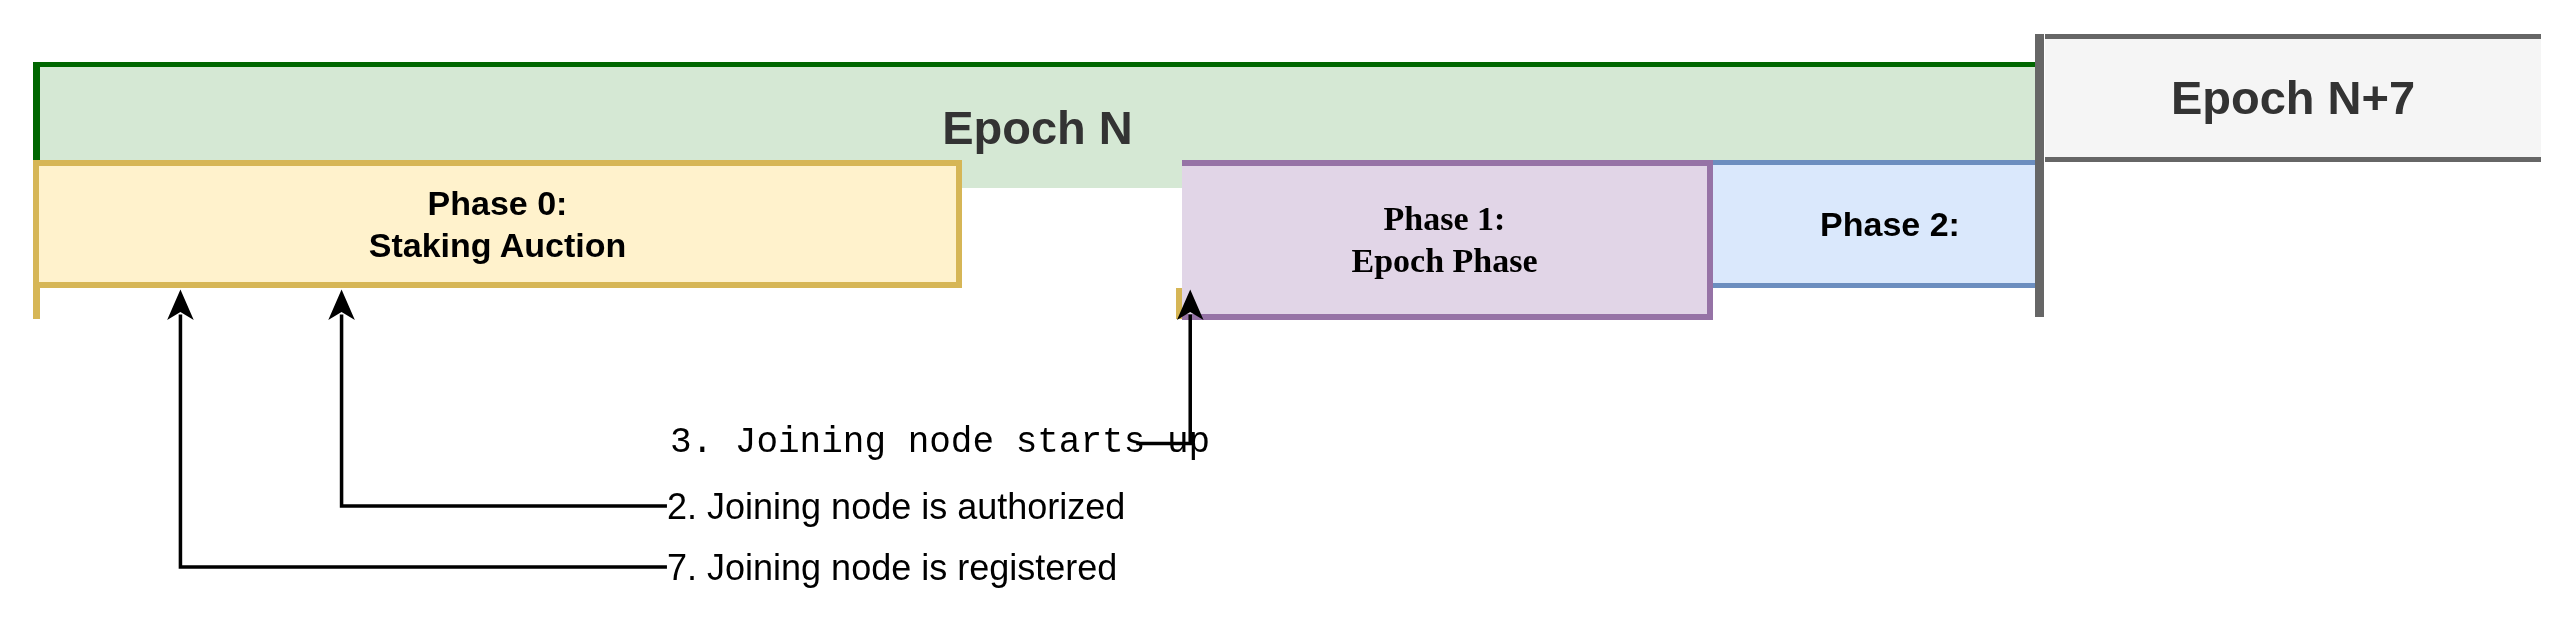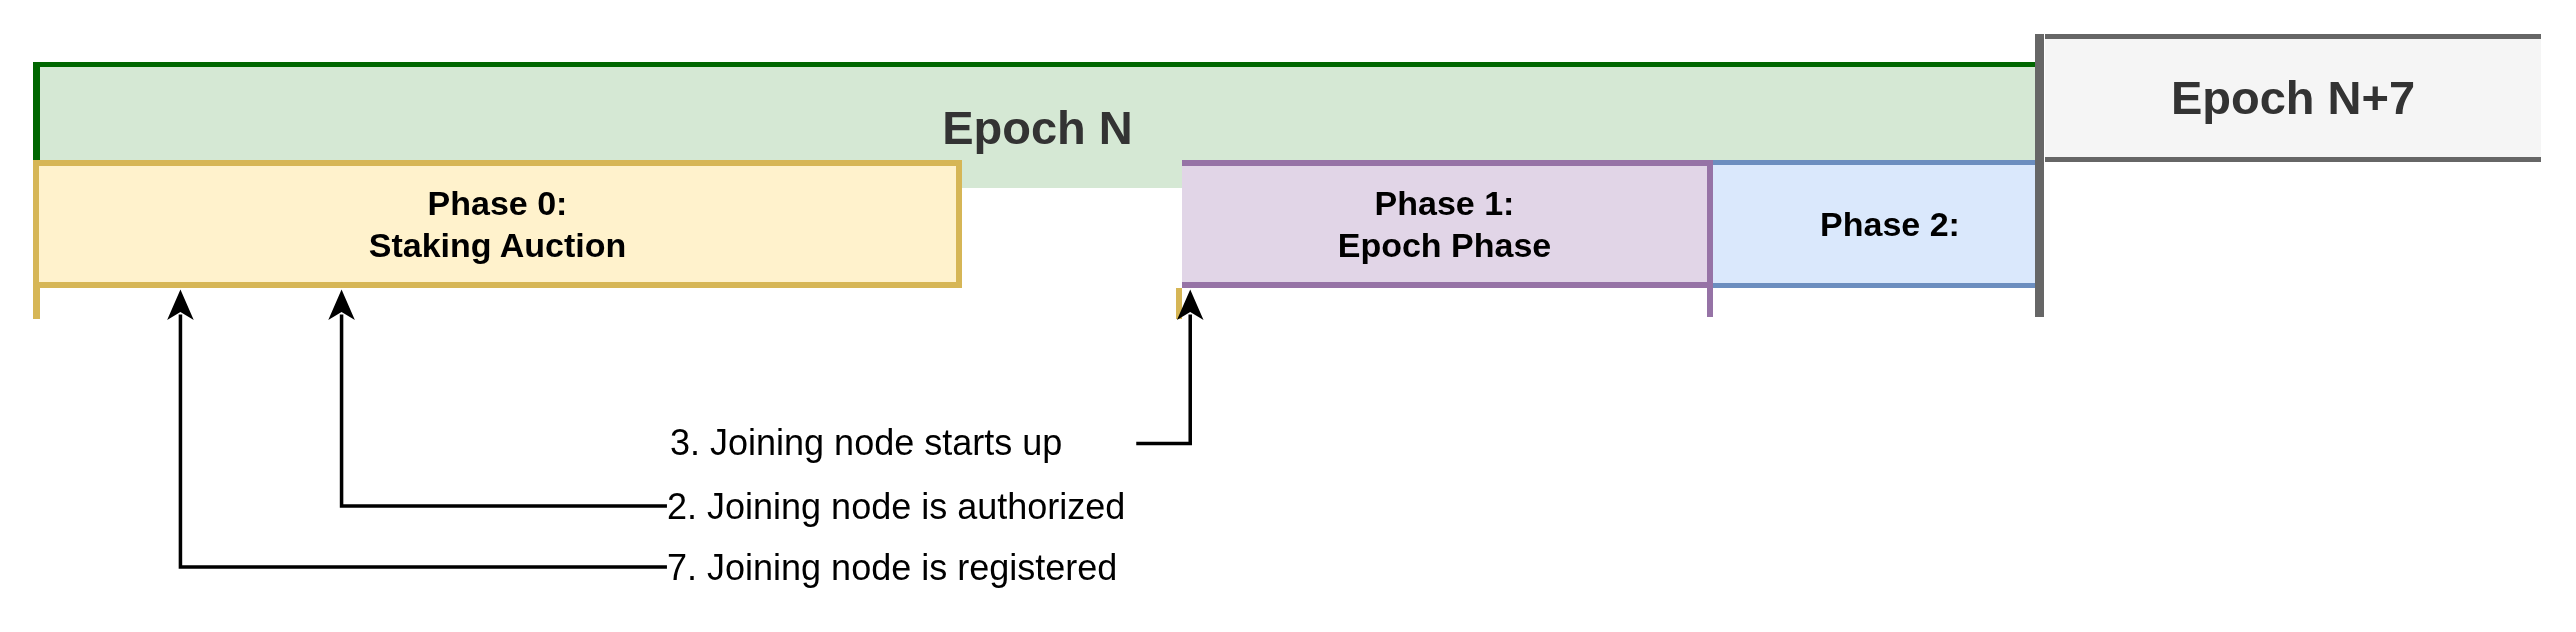--- a/index.html
+++ b/index.html
@@ -30,24 +30,25 @@
     font-size: 47px; font-weight: bold; color: var(--epoch-text, #333333);
     line-height: 1.1; white-space: nowrap;
   }
 
   .phase0 {
     left: 33px; top: 160px; width: 929px; height: 128px;
     background: var(--phase0-fill, #fff2cc);
     border: 6.3px solid var(--phase0-border, #d6b656);
   }
   .phase1 {
-    left: 1182px; top: 160px; width: 531px; height: 128px;
+    left: 1182px; top: 160px; width: 531px; height: 160px;
     background: var(--phase1-fill, #e1d5e7);
     border: 6.3px solid var(--phase1-border, #9673a6);
     border-left: none;
+    font-family: Liberation Serif, serif;
   }
   .phase2 {
     left: 1713px; top: 160px; width: 322px; height: 128px;
     background: var(--phase2-fill, #dae8fc);
     border-top: 5.5px solid var(--phase2-border, #6c8ebf);
     border-bottom: 5.5px solid var(--phase2-border, #6c8ebf);
     padding-left: 32px;
   }
   .phase-label {
     font-size: 34px; font-weight: bold; color: var(--phase-text, #000000);
@@ -62,21 +63,21 @@
   .tick-left   { left: 33px;   top: 288px; width: 7px; height: 30.5px; background: var(--phase0-border, #d6b656); }
   .tick-mid    { left: 1176px; top: 288px; width: 6.3px; height: 30.5px; background: var(--phase0-border, #d6b656); }
   .tick-purple { left: 1707px; top: 288px; width: 6.3px; height: 29px; background: var(--phase1-border, #9673a6); }
 
   .arrows-svg { position: absolute; left: 0; top: 0; width: 2576px; height: 632px; }
 
   .annotation {
     position: absolute; height: 41px; line-height: 41px;
     font-size: 36px; color: var(--annotation-text, #000000); white-space: nowrap;
   }
-  .annotation-3 { left: 670px; top: 422px; }
+  .annotation-3 { left: 670px; top: 422px; font-family: Liberation Mono, monospace; }
   .annotation-2 { left: 667px; top: 486px; text-align: right; }
   .annotation-1 { left: 667px; top: 547px; }
 </style>
 </head>
 <body>
 
 <div id="canvas">
 
   <div class="box epoch-n">
     <span class="epoch-label">Epoch N</span>

